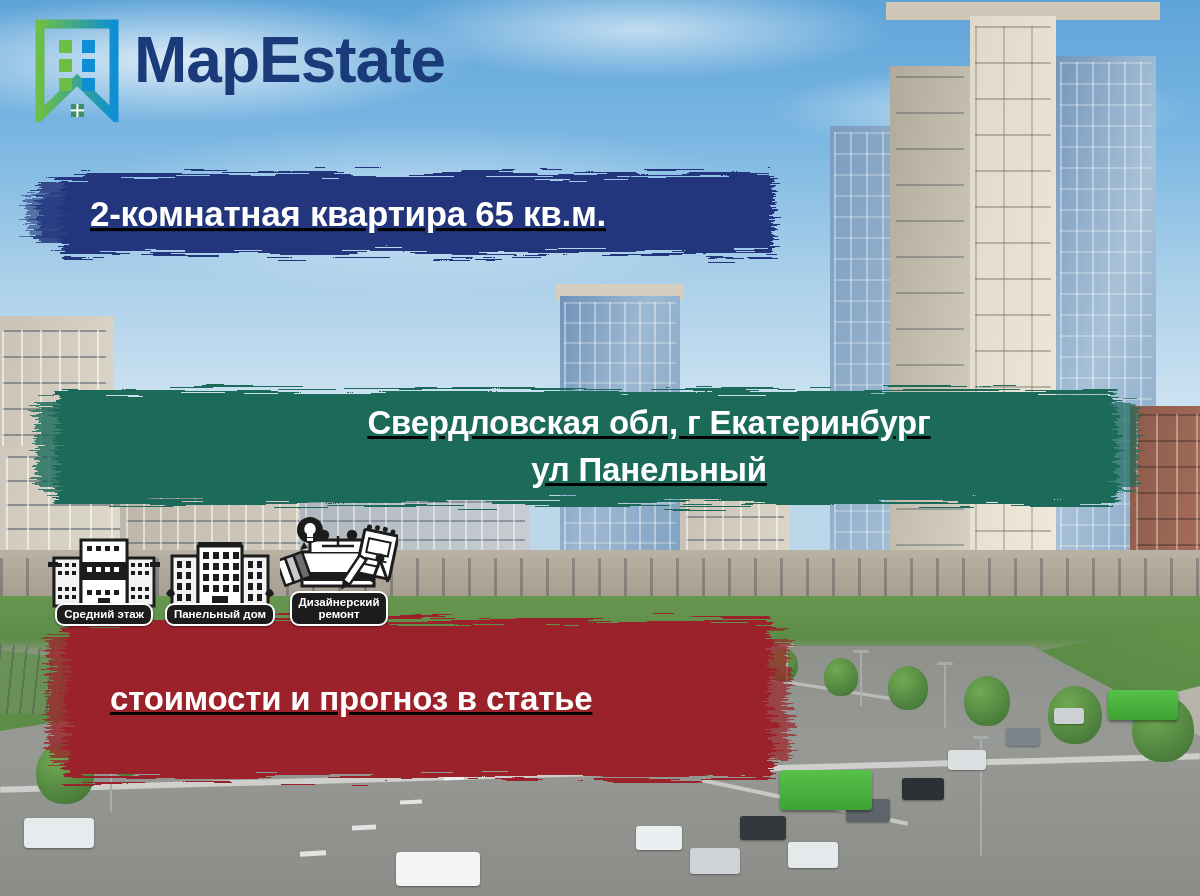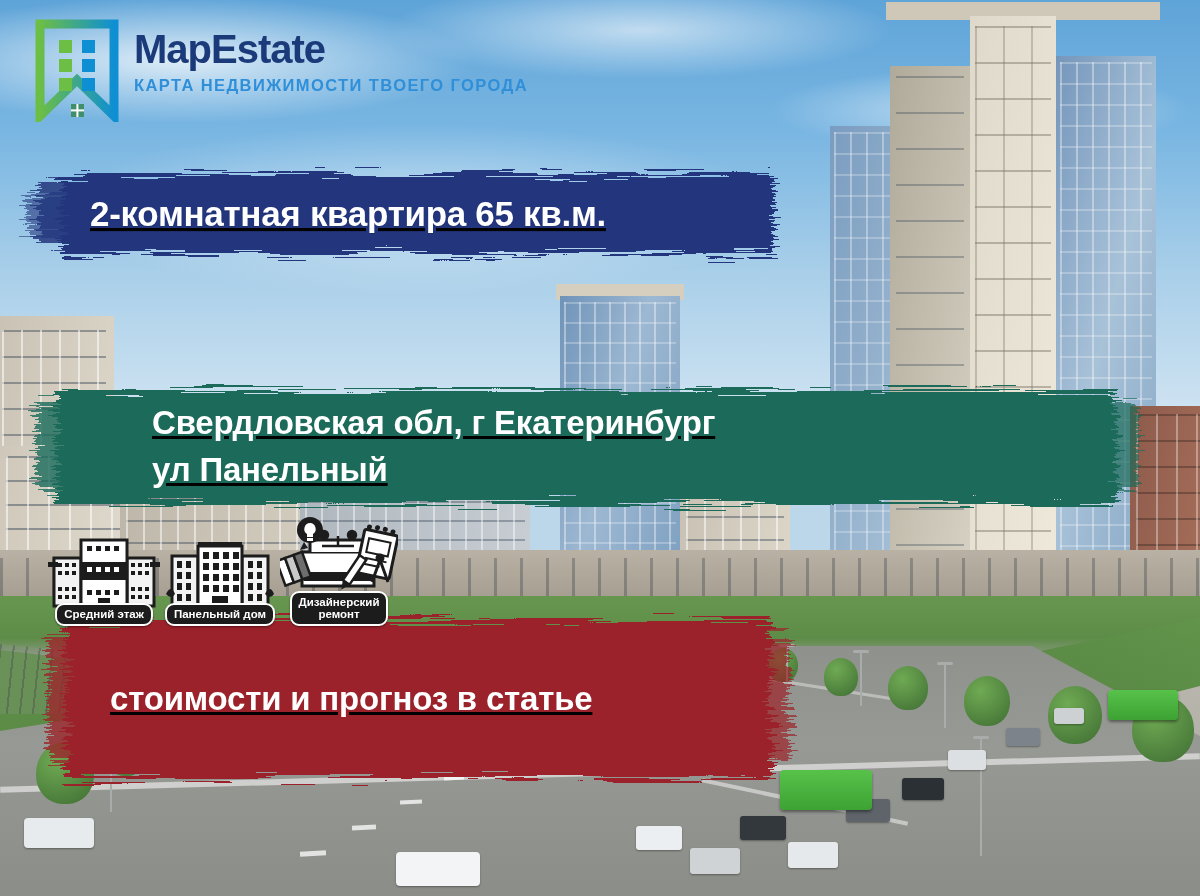--- a/index.html
+++ b/index.html
@@ -176,21 +176,21 @@
     width:16px; height:3px; background:#a8acab; border-radius:2px; }
 
   
   .logo {
     position:absolute; left:34px; top:18px;
     display:flex; align-items:flex-start; gap:14px; z-index:30;
   }
   .logo-mark { width:86px; height:104px; flex:0 0 auto; }
   .logo-text { padding-top:12px; }
   .logo-title {
-    font-size:40px; font-weight:700; letter-spacing:-1px; line-height:.96;
+    font-size:64px; font-weight:700; letter-spacing:-1px; line-height:.96;
     color:#1b3a7a;
   }
   .logo-tag {
     margin-top:8px; font-size:16.5px; font-weight:700; letter-spacing:.085em;
     color:#2f8fd8; white-space:nowrap;
   }
 
   
   .band { position:absolute; z-index:25; display:flex; flex-direction:column; justify-content:center;text-decoration:underline; }
   .band .brush { position:absolute; inset:0; z-index:-1; }
@@ -212,20 +212,21 @@
     padding:0 0 0 270px;
   }
   .band-white .band-txt {
     color:#23428f; font-size:35px; letter-spacing:-.3px; line-height:1.1;
   }
 
   
   .band-green {
     left:22px; top:380px; width:1124px; height:134px;
     padding:0 0 0 130px;
+    align-items:center;
   }
   .band-green .band-txt {
     color:#ffffff; font-size:33px; letter-spacing:-.2px; line-height:1.42;
   }
 
   
   .band-red {
     left:38px; top:608px; width:760px; height:182px;
     padding:0 0 0 72px;
   }
@@ -359,21 +360,20 @@
       <rect x="48" y="41" width="13" height="13" fill="#0e8fd4"></rect>
       <rect x="48" y="60" width="13" height="13" fill="#0e8fd4"></rect>
       <g>
         <rect x="37" y="86" width="13" height="13" fill="#3f8f6b"></rect>
         <rect x="42.4" y="86" width="2" height="13" fill="#ffffff"></rect>
         <rect x="37" y="91.4" width="13" height="2" fill="#ffffff"></rect>
       </g>
     </svg>
     <div class="logo-text">
       <div class="logo-title">MapEstate</div>
-      <div class="logo-tag">КАРТА НЕДВИЖИМОСТИ ТВОЕГО ГОРОДА</div>
     </div>
   </div>
 
   <div class="band band-blue">
     <svg class="brush" viewBox="0 0 768 104" preserveAspectRatio="none" aria-hidden="true">
       <defs>
         <filter id="fblue" x="-12%" y="-30%" width="128%" height="170%">
           <feTurbulence type="fractalNoise" baseFrequency="0.012 0.42" numOctaves="3" seed="7" result="n"></feTurbulence>
           <feDisplacementMap in="SourceGraphic" in2="n" scale="30" xChannelSelector="R" yChannelSelector="G"></feDisplacementMap>
         </filter>

